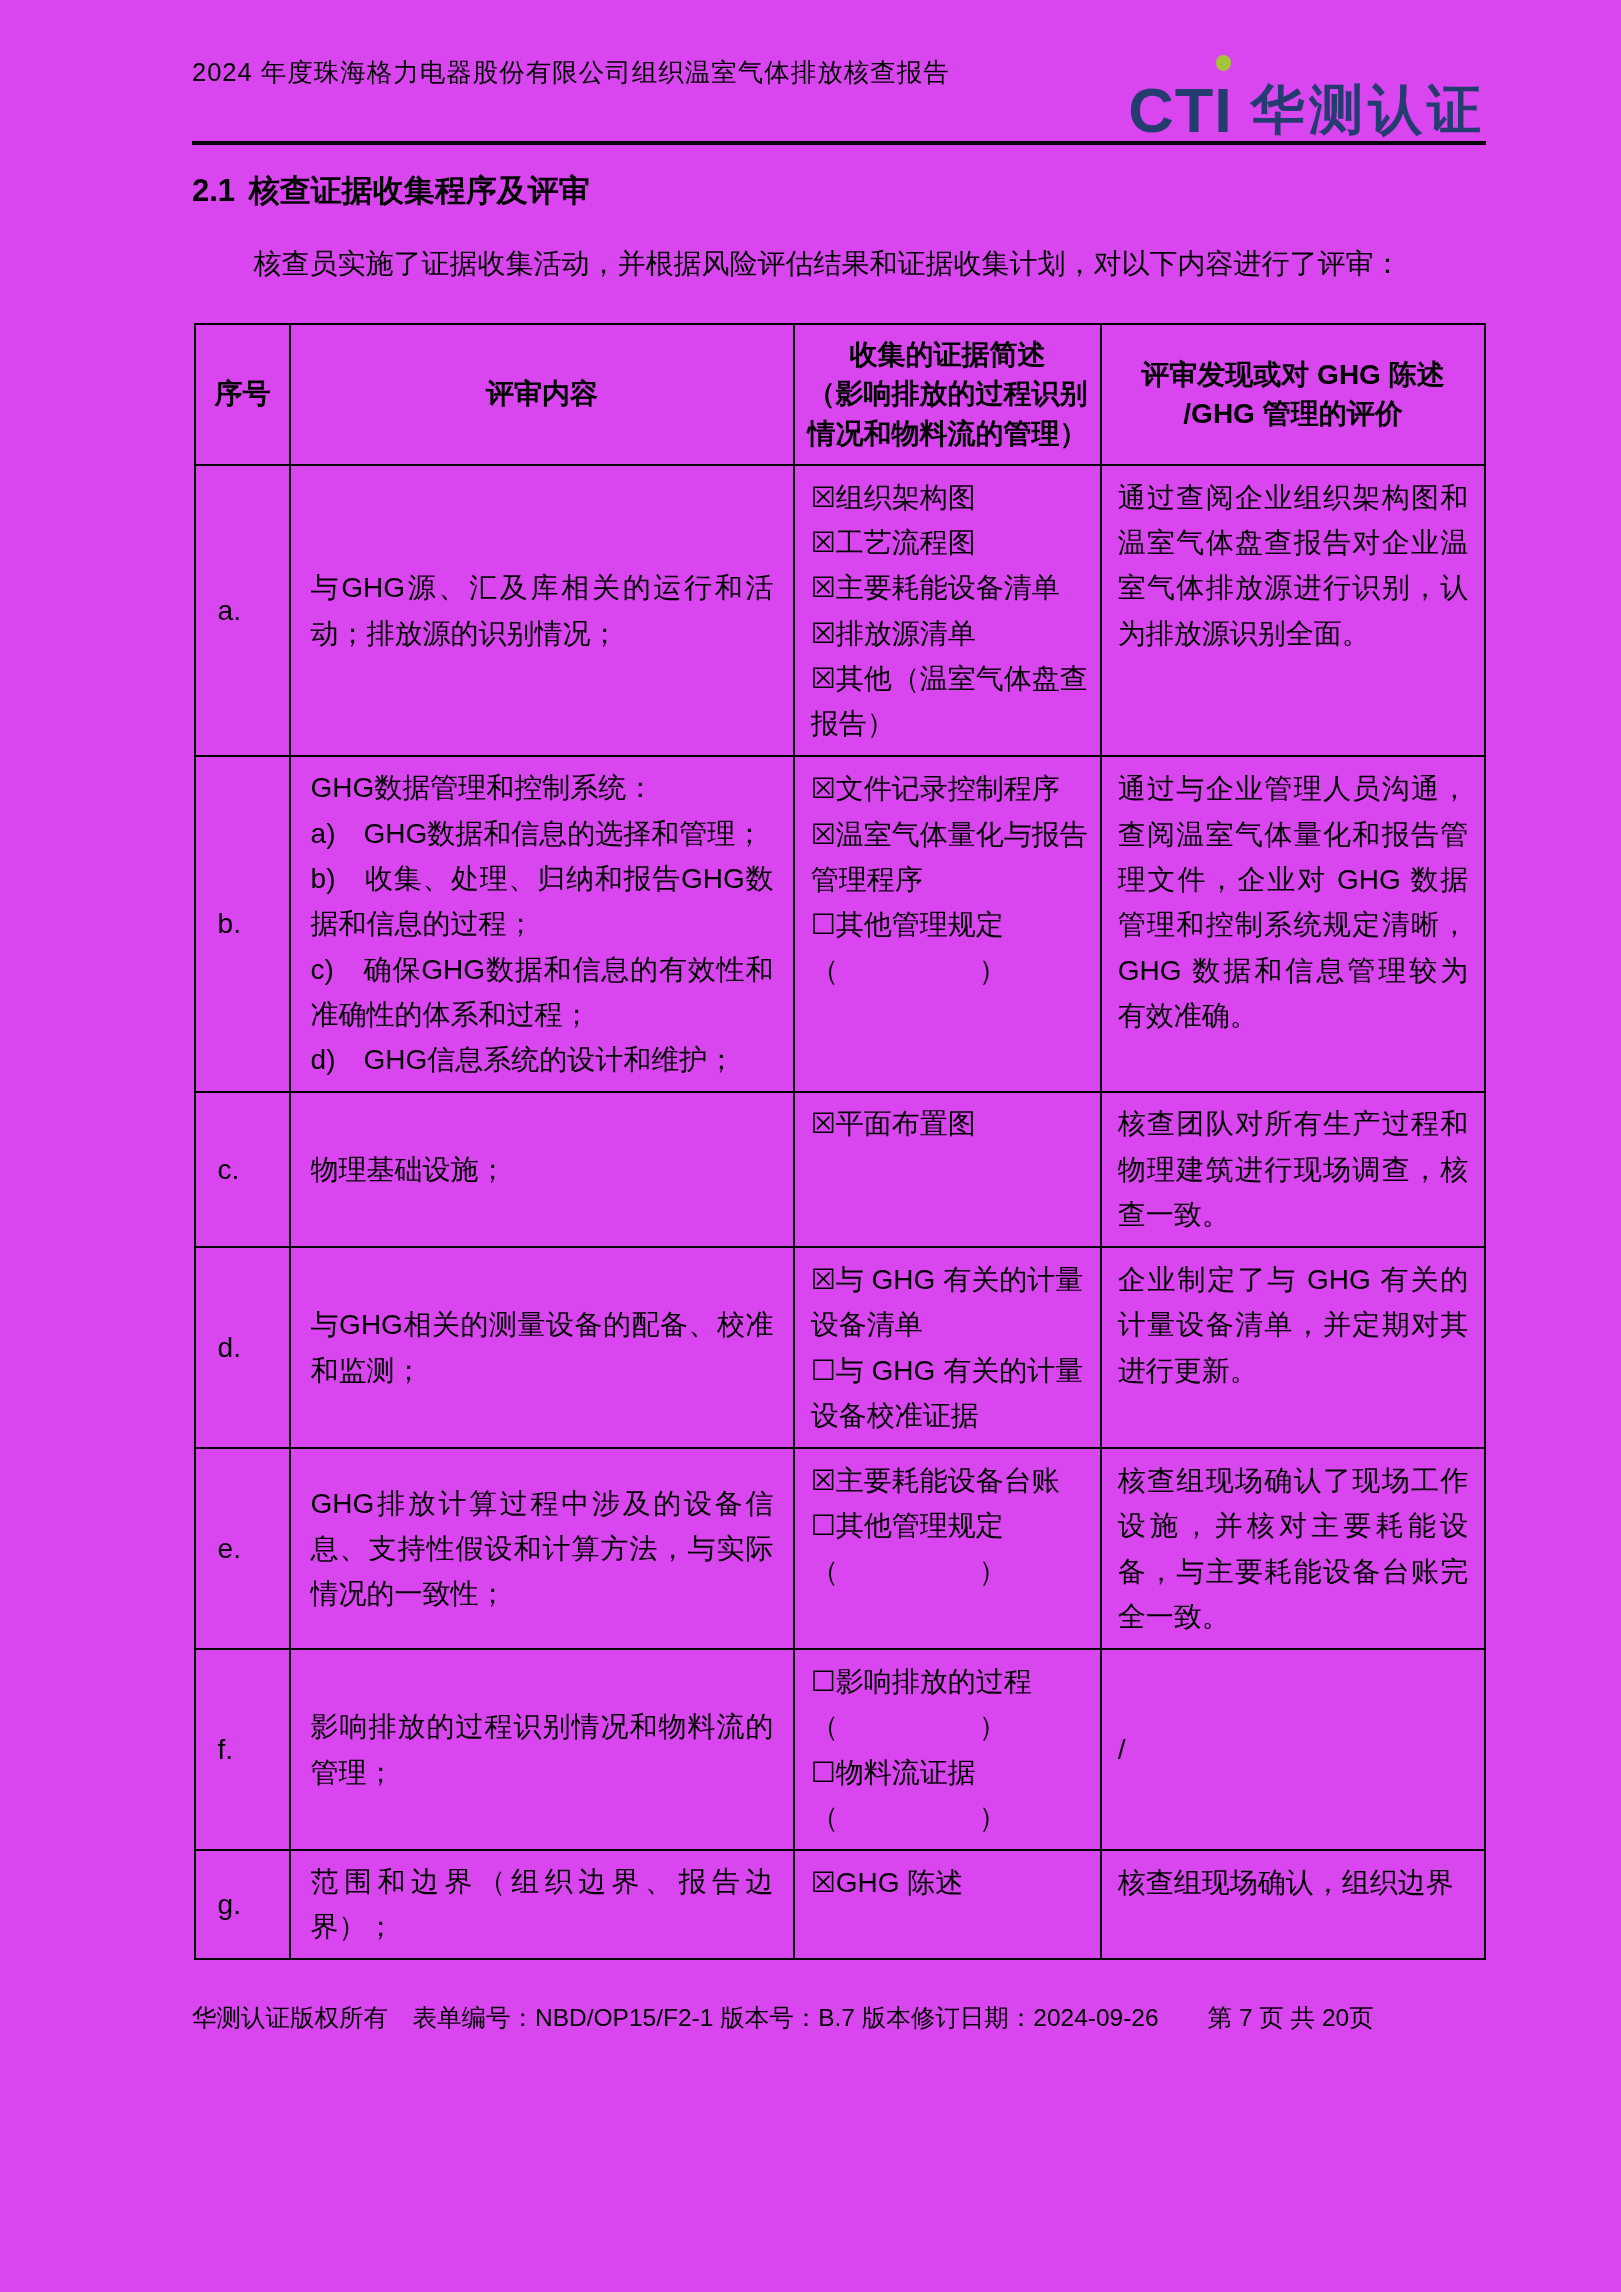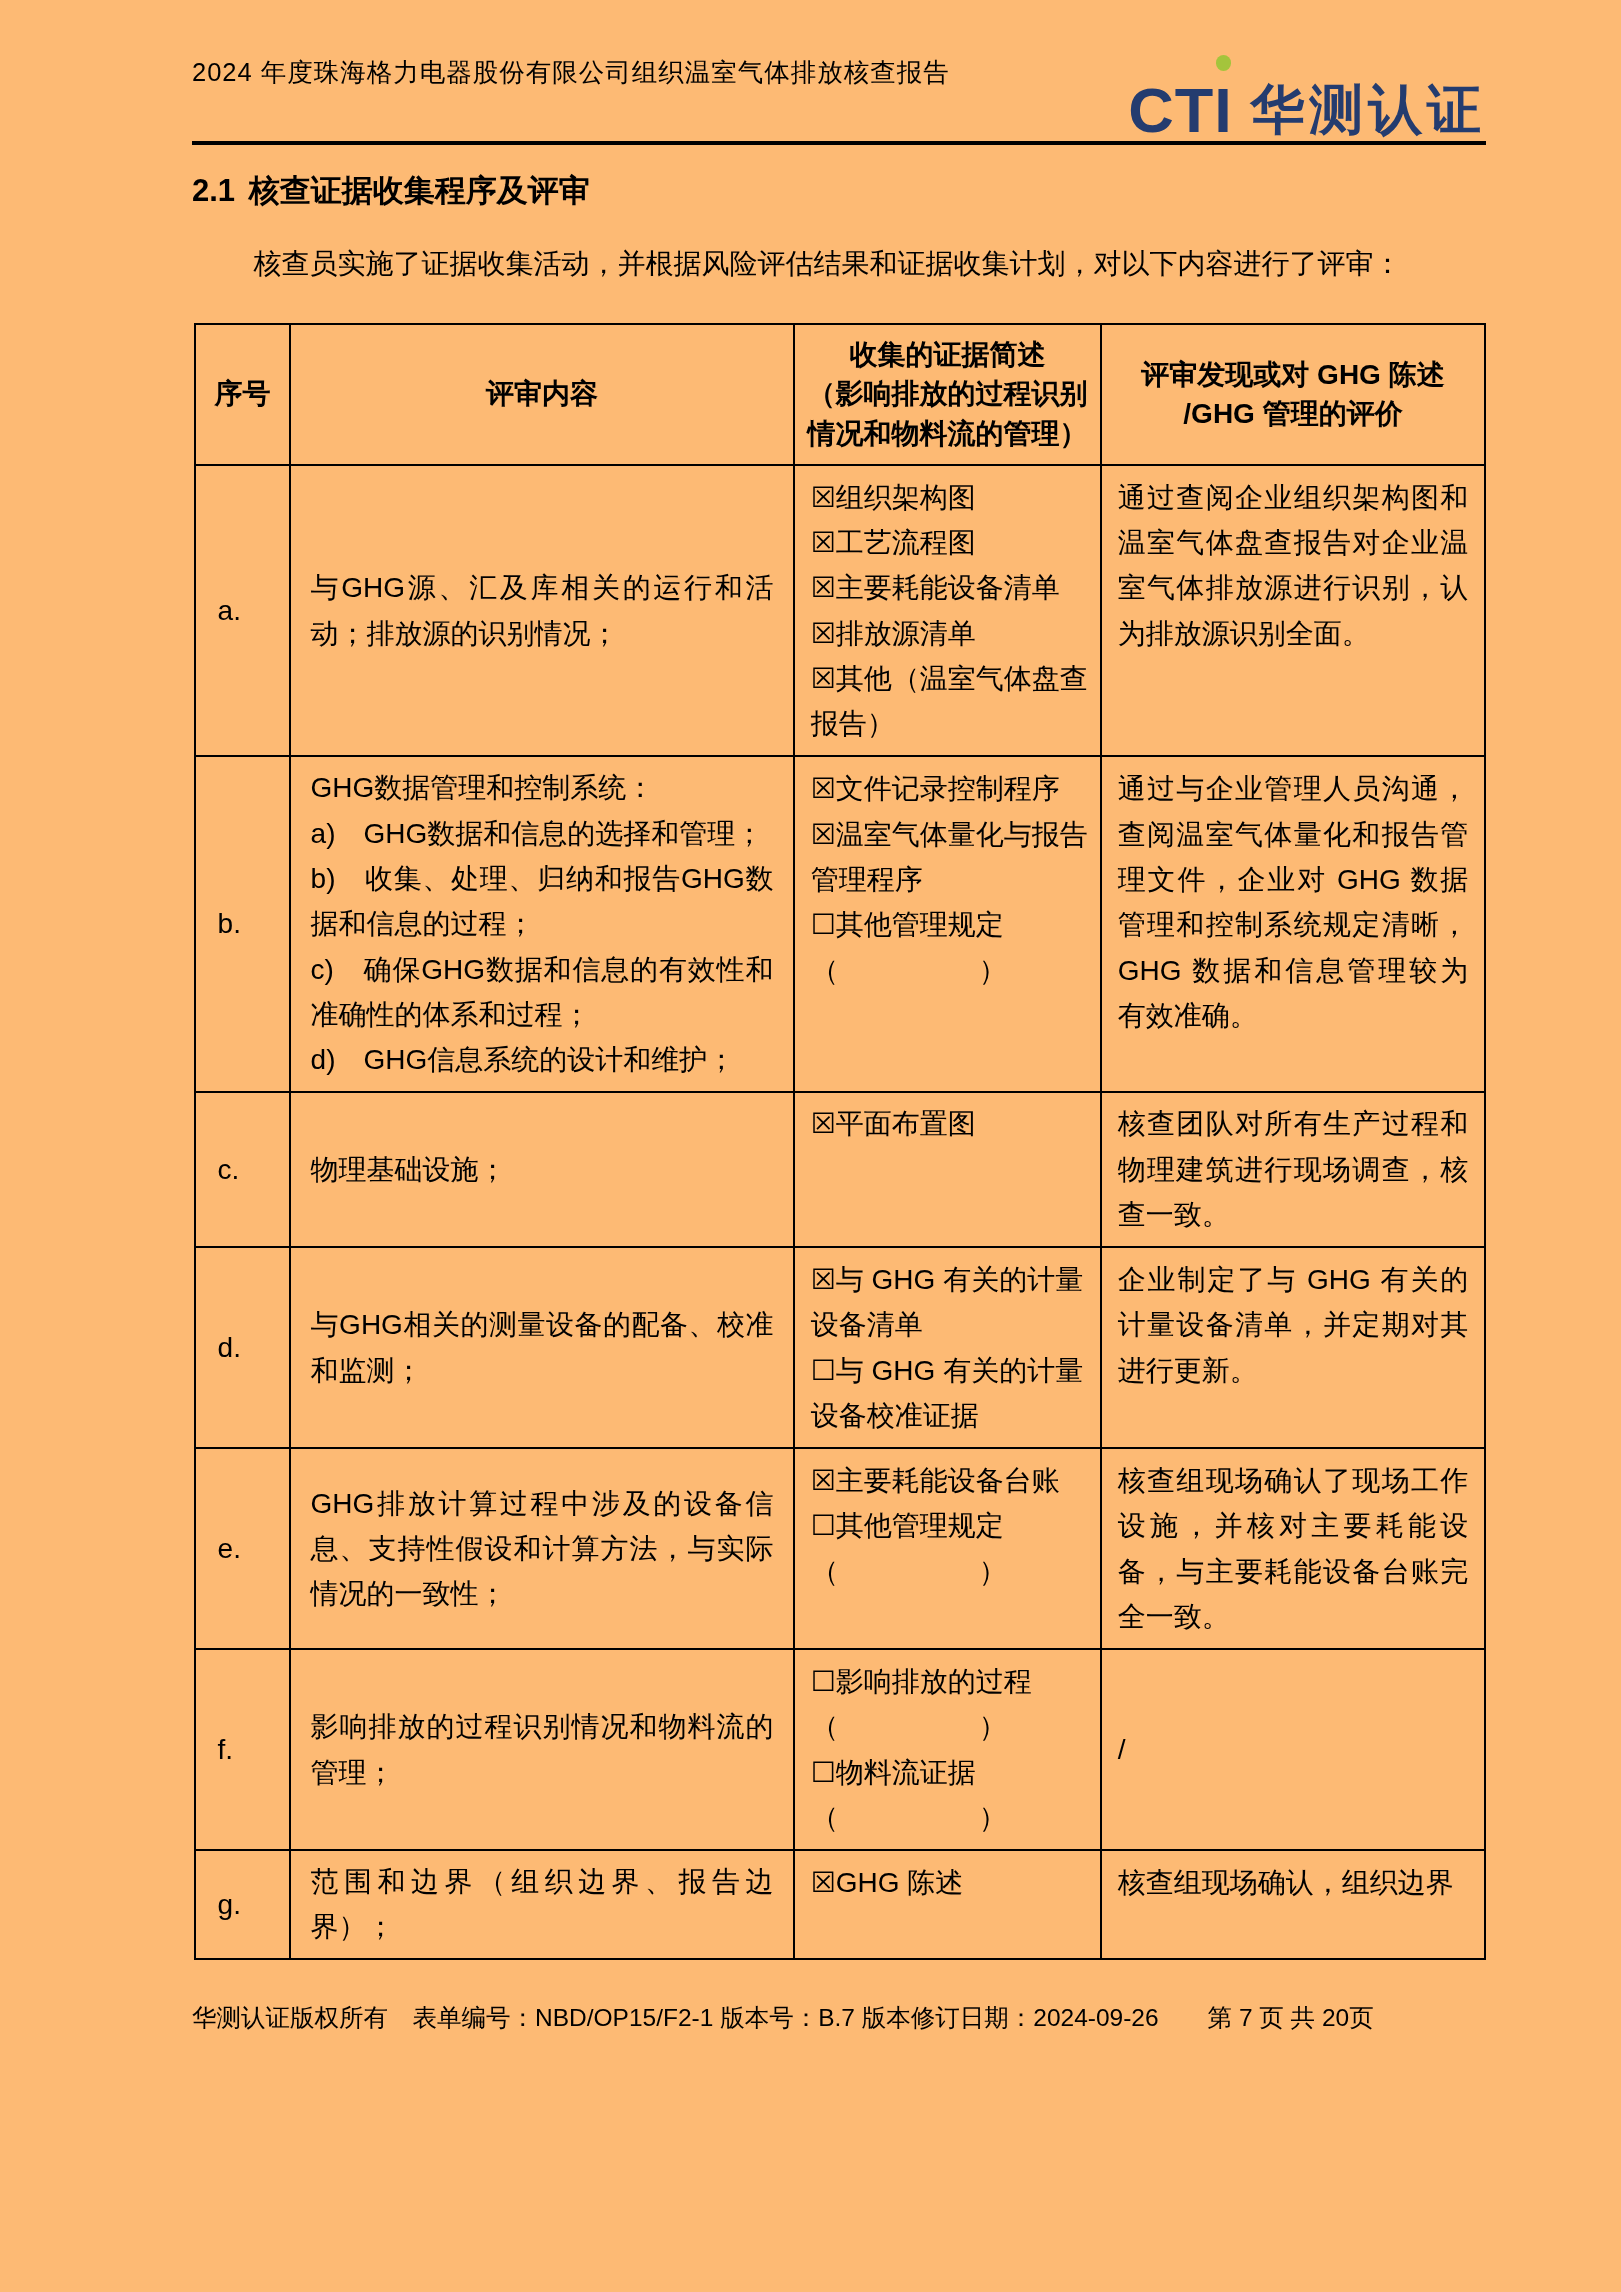--- a/index.html
+++ b/index.html
@@ -4,21 +4,21 @@
 <style>
   * { margin: 0; padding: 0; box-sizing: border-box; }
   html, body { background: #e8e8e8; }
   body { font-family: "Liberation Sans", "DejaVu Sans", sans-serif; }
 
   .page {
     position: relative;
     width: 1621px;
     height: 2293px;
     margin: 0 auto;
-    background: #fdba74;
+    background: #d946ef;
     color: #000000;
     overflow: hidden;
   }
 
   .content {
     margin-left: 192px;
     margin-right: 135px; 
   }
 
   

